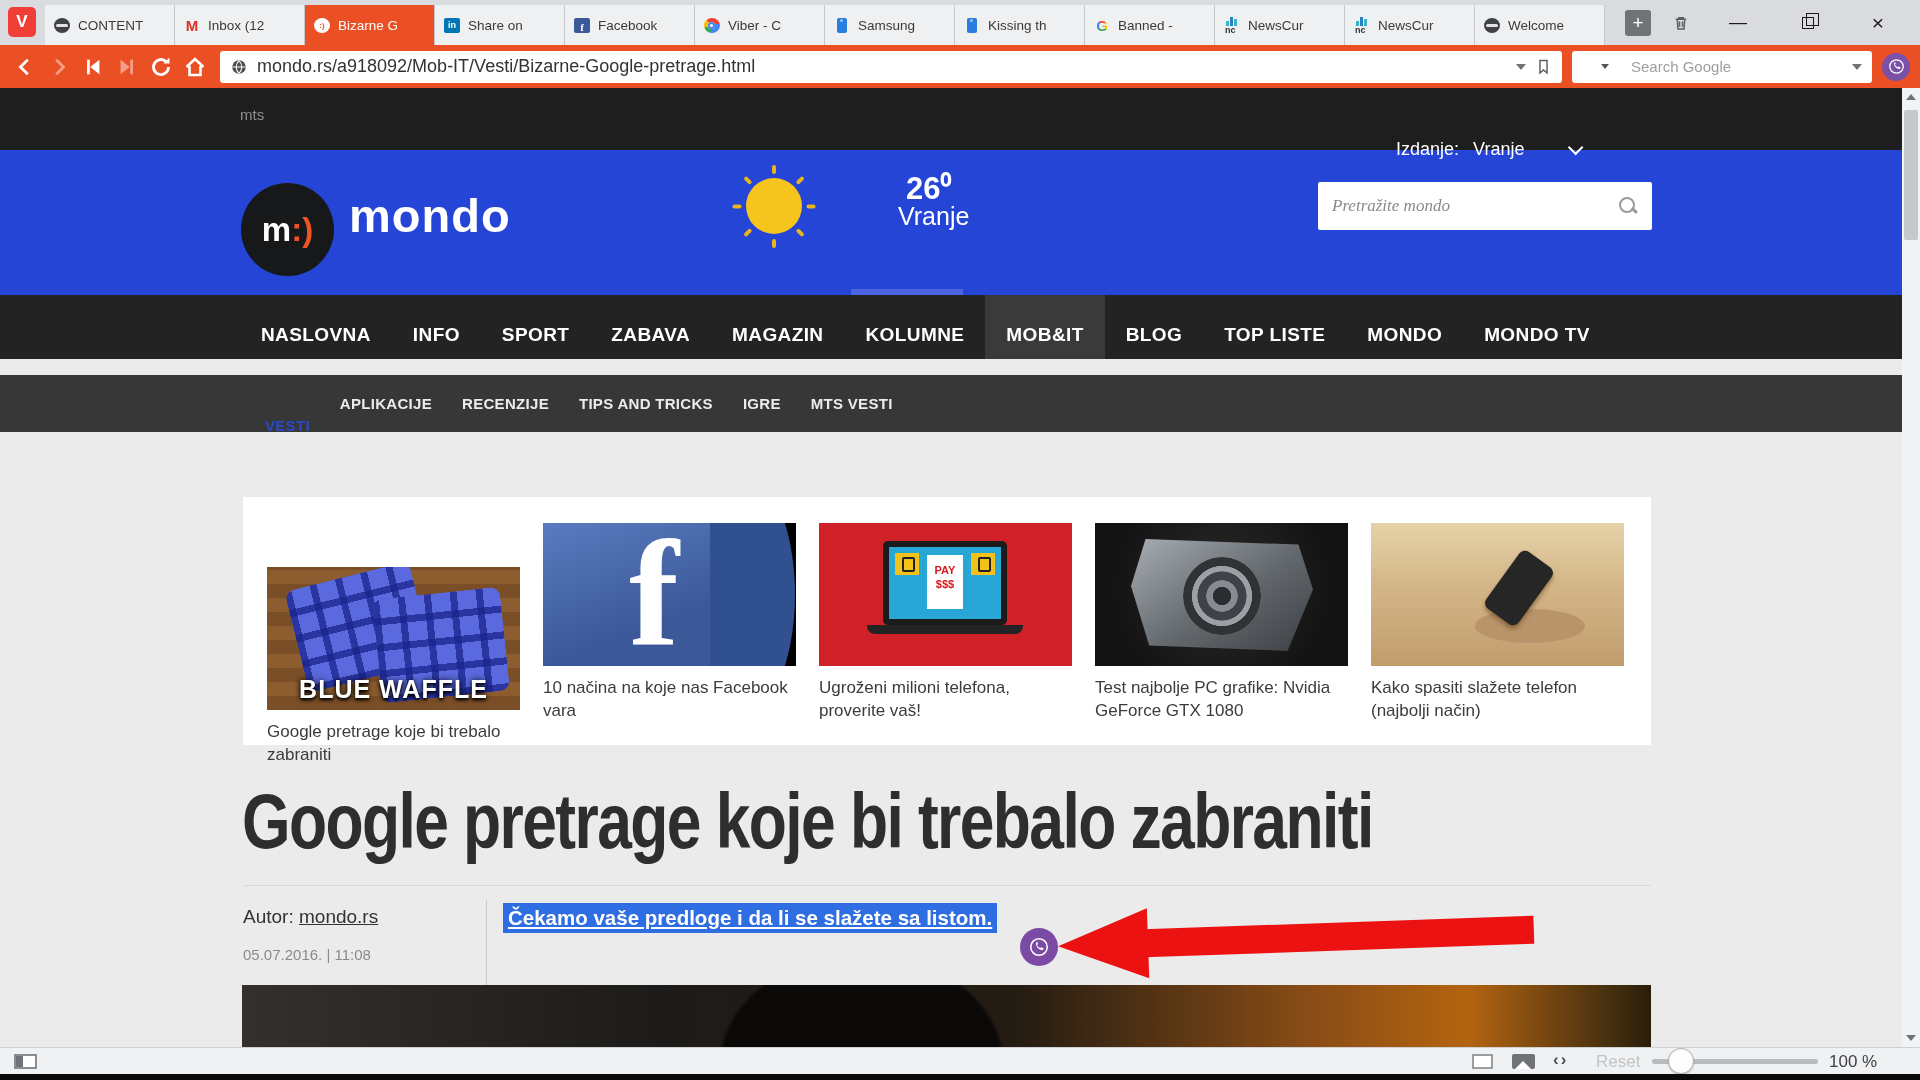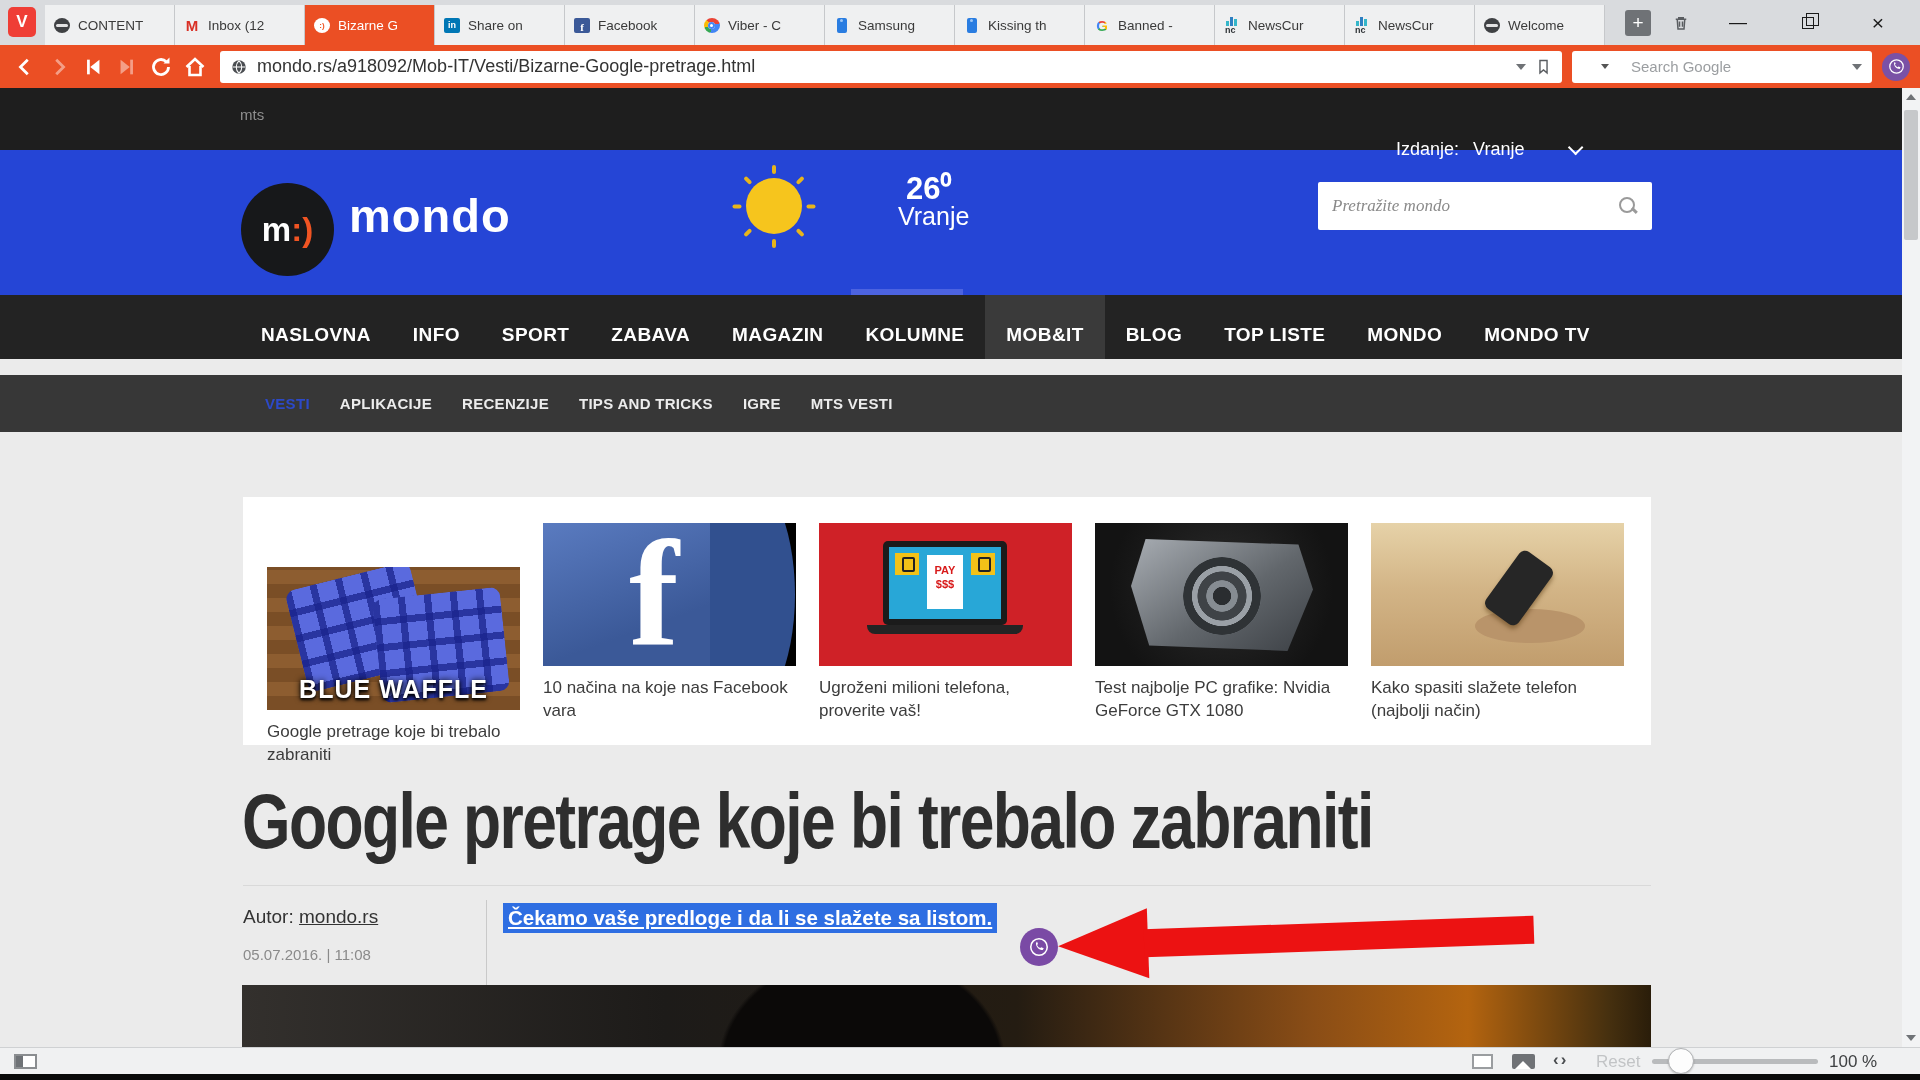--- a/index.html
+++ b/index.html
@@ -74,21 +74,21 @@
   .hdr-search input::placeholder { color:#8a8a8a; }
   .mag { position:relative; width:20px; height:20px; }
   .mag::before { content:""; position:absolute; left:1px; top:1px; width:12px; height:12px; border:2.5px solid #9a9a9a; border-radius:50%; }
   .mag::after { content:""; position:absolute; left:13px; top:13px; width:7px; height:2.5px; background:#9a9a9a; transform:rotate(45deg); }
   .mainnav { position:absolute; top:207px; left:0; right:0; height:64px; background:#232323; display:flex; padding-left:240px; }
   .mainnav .nav-item { line-height:80px; padding:0 21px; color:#fff; font-size:19px; font-weight:bold; letter-spacing:.4px; }
   .mainnav .nav-item.active { background:#3a3a3a; }
   .nav-notch { position:absolute; left:851px; top:201px; width:112px; height:6px; background:#4c63e0; }
   .subnav { position:absolute; top:287px; left:0; right:0; height:57px; background:#373737; display:flex; padding-left:250px; }
   .subnav .sub-item { line-height:57px; padding:0 15px; color:#ececec; font-size:15px; font-weight:bold; letter-spacing:.3px; }
-  .subnav .sub-item.active { color:#2c49c8; }
+  .subnav .sub-item.active { color:#2c49c8;margin-top:22px; }
 
   
   .rel-card { position:absolute; left:243px; top:409px; width:1408px; height:248px; background:#fff; display:flex; gap:23px; padding:26px 24px; }
   .rel-item { width:253px; }
   .rel-thumb { position:relative; width:253px; height:143px; overflow:hidden; }
   .rel-cap { margin-top:11px; font-size:17px; color:#3c3c3c; line-height:1.35; }
   .th-waffle { background:repeating-linear-gradient(0deg,#7a4e26 0 14px,#8d5d30 14px 28px);margin-top:44px; }
   .waffle { position:absolute; width:128px; height:104px; border-radius:10px; background-color:#5a6ade;
     background-image:repeating-linear-gradient(90deg,rgba(25,35,140,.75) 0 7px,transparent 7px 26px),repeating-linear-gradient(0deg,rgba(25,35,140,.75) 0 7px,transparent 7px 26px); }
   .waffle.w1 { left:28px; top:8px; transform:rotate(-14deg); }

